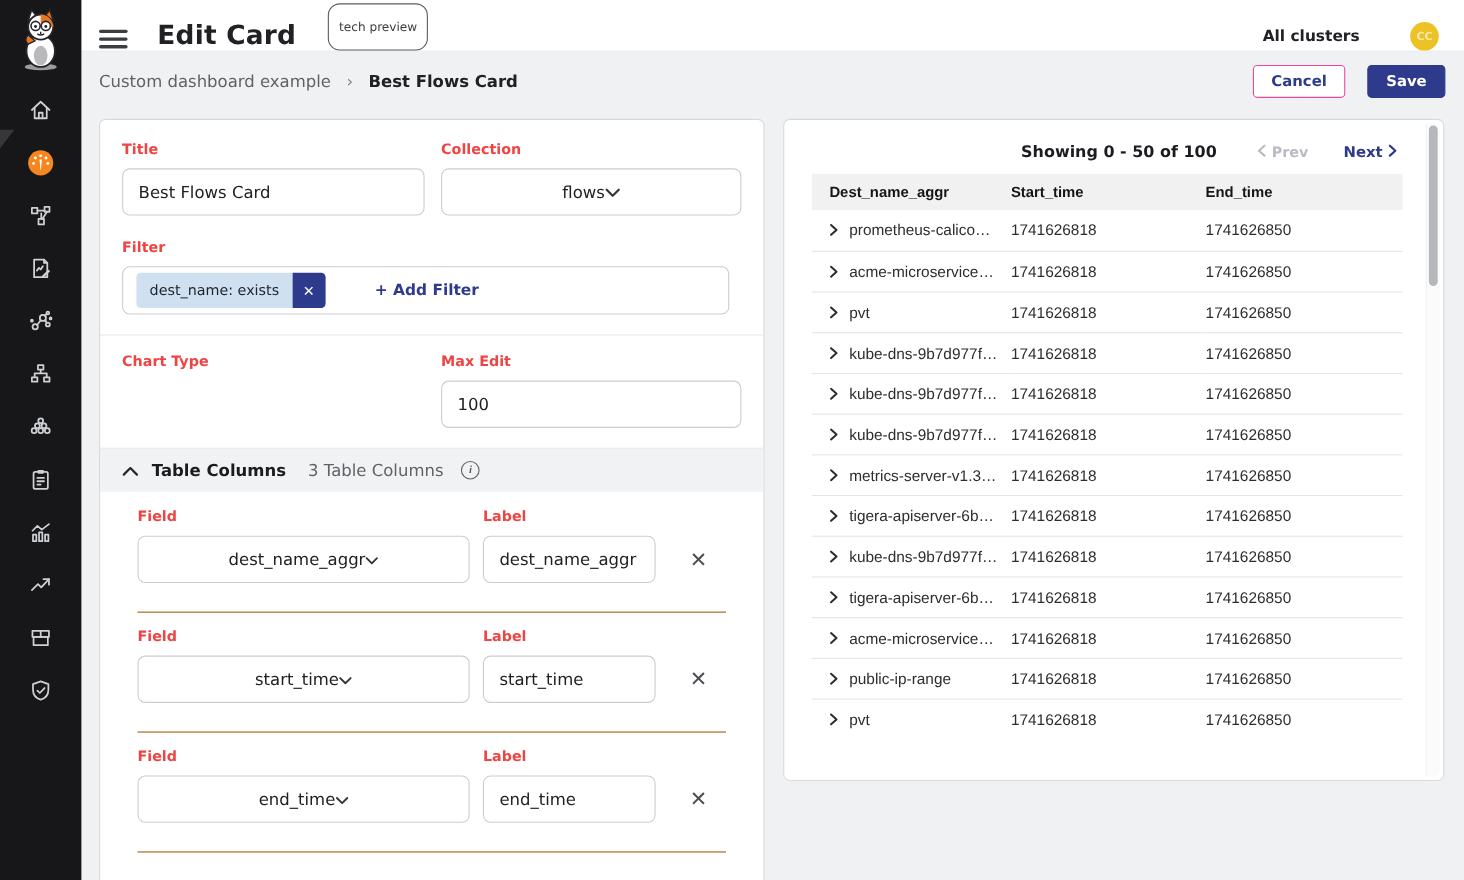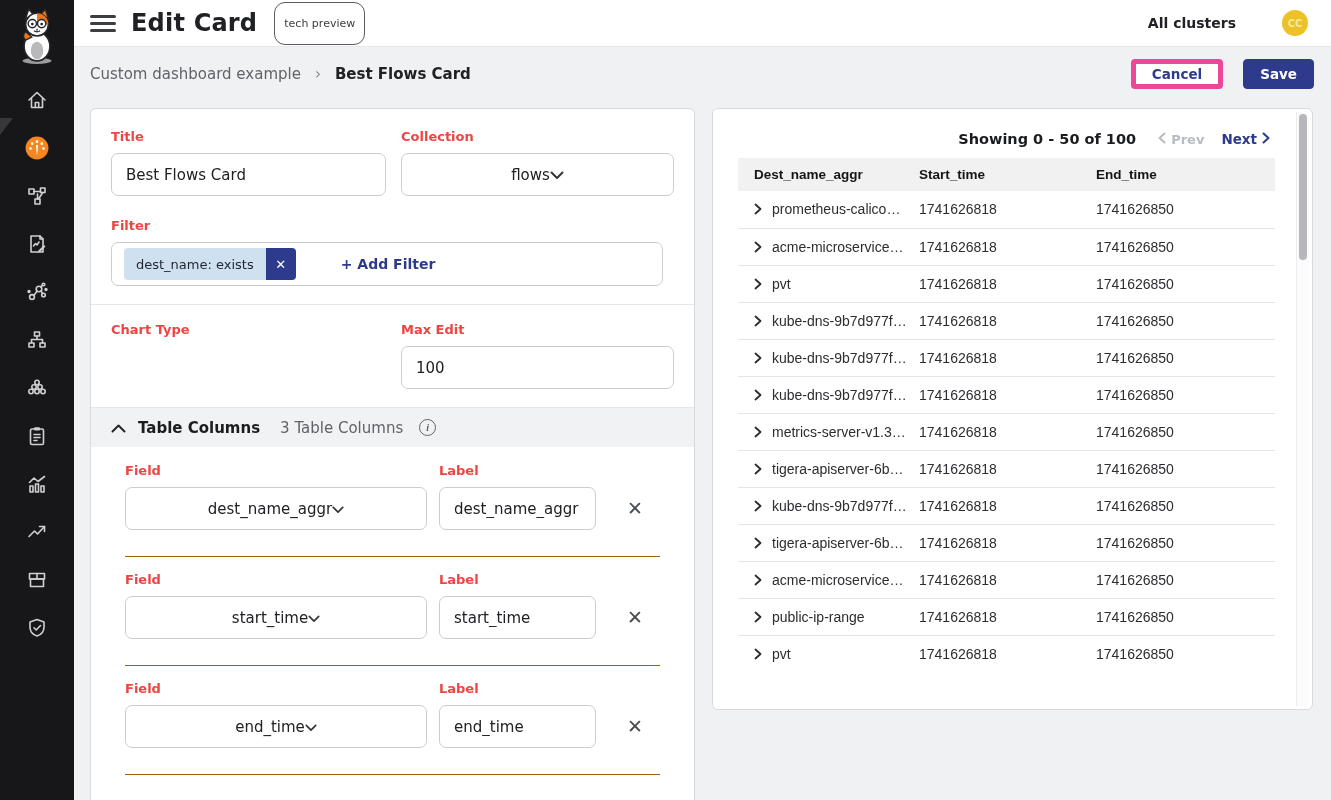--- a/index.html
+++ b/index.html
@@ -9,40 +9,40 @@
   
   .sidebar { position:absolute; left:0; top:0; width:74px; height:800px; background:#171719; z-index:30; }
   .logo { width:74px; height:72px; display:flex; align-items:flex-start; justify-content:center; padding-top:7px; }
   .nav { display:flex; flex-direction:column; align-items:center; margin-top:5px; }
   .nav-item { width:74px; height:48px; display:flex; align-items:center; justify-content:center; cursor:pointer; background:none; border:none; }
   .nav-item svg { stroke:#cfd0d4; fill:none; stroke-width:1.6; stroke-linecap:round; stroke-linejoin:round; }
   .active-wedge { position:absolute; left:0; top:118px; width:0; height:0;
       border-bottom:17px solid transparent; border-left:13px solid #37373a; }
 
   
-  .topbar { position:absolute; left:74px; top:0; width:1257px; height:47px; background:#ffffff; display:flex; align-items:center; border-bottom:1px solid #e7e8ea; z-index:20; }
+  .topbar { position:absolute; left:74px; top:0; width:1257px; height:47px; background:#ffffff; display:flex; align-items:flex-end; border-bottom:1px solid #e7e8ea; z-index:20;gap:12px; }
   .hamburger { margin-left:16px; width:26px; height:22px; background:none; border:none; cursor:pointer; display:flex; flex-direction:column; justify-content:center; gap:4px; }
   .hamburger span { display:block; height:3px; background:#3a3d41; border-radius:2px; }
   .page-title { margin-left:15px; font-size:24px; font-weight:800; color:#202125; letter-spacing:.2px; }
   .badge { margin-left:17px; font-size:11px; color:#3c4043; border:1px solid #595c60; border-radius:11px; padding:14px 9px; background:#fff; }
   .topbar-right { margin-left:auto; display:flex; align-items:center; margin-right:23px; }
   .cluster-sel { font-size:14px; font-weight:600; color:#202125; margin-right:46px; cursor:pointer; }
   .avatar { width:26px; height:26px; border-radius:50%; background:#ecc227; color:#f8e9a6; font-size:10px; font-weight:700; display:flex; align-items:center; justify-content:center; cursor:pointer; }
 
   
   .content { position:absolute; left:74px; top:47px; width:1257px; height:753px; background:#f0f1f3; overflow:hidden; }
 
   .actionbar { position:absolute; left:0; top:0; width:100%; height:54px; display:flex; align-items:center; }
   .breadcrumb { margin-left:16px; display:flex; align-items:center; gap:14px; font-size:15px; }
   .bc-parent { color:#5f6368; cursor:pointer; }
   .bc-sep { color:#80838a; font-size:15px; }
   .bc-current { color:#202125; font-weight:700; }
   .action-buttons { margin-left:auto; margin-right:17px; display:flex; gap:20px; }
   .btn { height:30px; border-radius:4px; font-size:13.5px; font-weight:600; padding:0 16px; cursor:pointer; font-family:inherit; }
-  .btn-cancel { background:#fff; border:5px solid #ec4899; color:#2e3a8c; }
+  .btn-cancel { background:#fff; border:1px solid #ec4899; color:#2e3a8c; }
   .btn-save { background:#2e3a8c; border:1px solid #2e3a8c; color:#fff; }
 
   .card { position:absolute; background:#fff; border:1px solid #d8dadd; border-radius:6px; }
   .left-card  { left:16px; top:61px; width:605px; height:760px; padding:20px 20px; }
   .right-card { left:638px; top:61px; width:601px; height:602px; }
 
   
   .f-label { font-size:13px; font-weight:700; color:#ef4444; margin-bottom:9px; }
   .grid-2 { display:grid; grid-template-columns:275px 1fr; column-gap:15px; }
   .input, .select { height:43px; border:1px solid #c9ced3; border-radius:7px; background:#fff; font-size:15px; color:#202125; display:flex; align-items:center; padding:0 14px; width:100%; font-family:inherit; }
@@ -63,21 +63,21 @@
   .col-rows { padding:16px 14px 0 14px; }
   .col-row { display:flex; align-items:flex-end; padding-bottom:26px; margin-bottom:15px; border-bottom:1px solid #a16207; }
   .col-row:last-child { border-bottom:none; margin-bottom:0; }
   .cr-field { width:302px; margin-right:12px; }
   .cr-label { width:157px; }
   .cr-x { margin-left:auto; margin-right:12px; width:26px; height:43px; background:none; border:none; color:#4a4d52; font-size:19px; cursor:pointer; display:flex; align-items:center; justify-content:center; }
   .add-col-wrap { display:flex; justify-content:flex-end; padding:12px 14px 0 0; }
   .add-col { width:46px; height:45px; border:1.5px solid #2e3a8c; border-radius:6px; background:#fff; color:#2e3a8c; font-size:21px; cursor:pointer; }
 
   
-  .pagination { position:absolute; top:22px; right:42px; display:flex; align-items:center; font-size:14px; }
+  .pagination { position:absolute; top:22px; right:42px; display:flex; align-items:center; font-size:14px;gap:15px; }
   .showing { font-weight:600; color:#1b1c20; font-size:14.5px; }
   .pg-prev { margin-left:22px; color:#b8bbc1; font-size:13px; font-weight:600; display:flex; align-items:center; gap:5px; background:none; border:none; font-family:inherit; }
   .pg-next { margin-left:17px; color:#2e3a8c; font-size:13.5px; font-weight:700; display:flex; align-items:center; gap:5px; background:none; border:none; cursor:pointer; font-family:inherit; }
   .pg-prev svg { stroke:#b8bbc1; } .pg-next svg { stroke:#2e3a8c; }
   .pg-chev { fill:none; stroke-width:2; stroke-linecap:round; stroke-linejoin:round; }
 
   .table-wrap { position:absolute; left:25px; right:39px; top:49px; font-family:"Liberation Sans",sans-serif; }
   table { width:100%; border-collapse:collapse; table-layout:fixed; }
   th { background:#f1f1f2; height:33px; text-align:left; font-size:13.5px; font-weight:700; color:#141517; padding:0; }
   th:nth-child(1){ width:181px; padding-left:16px; }

